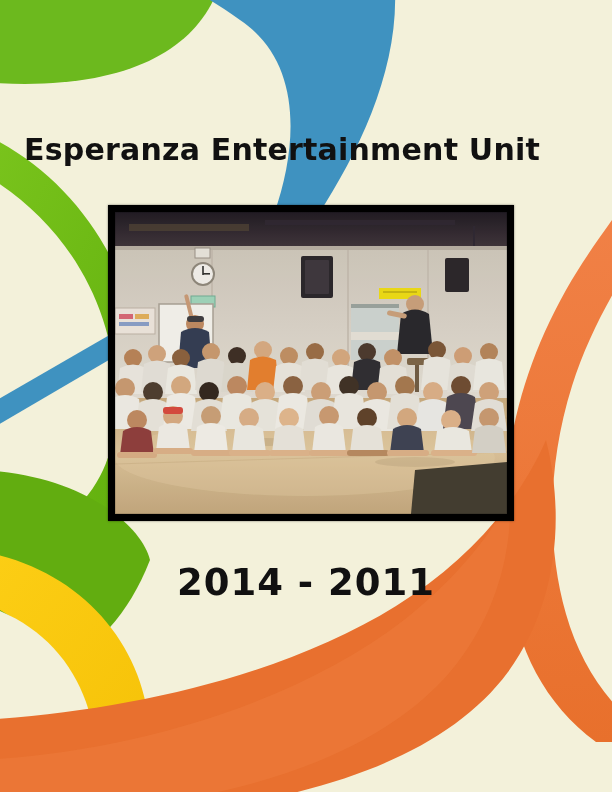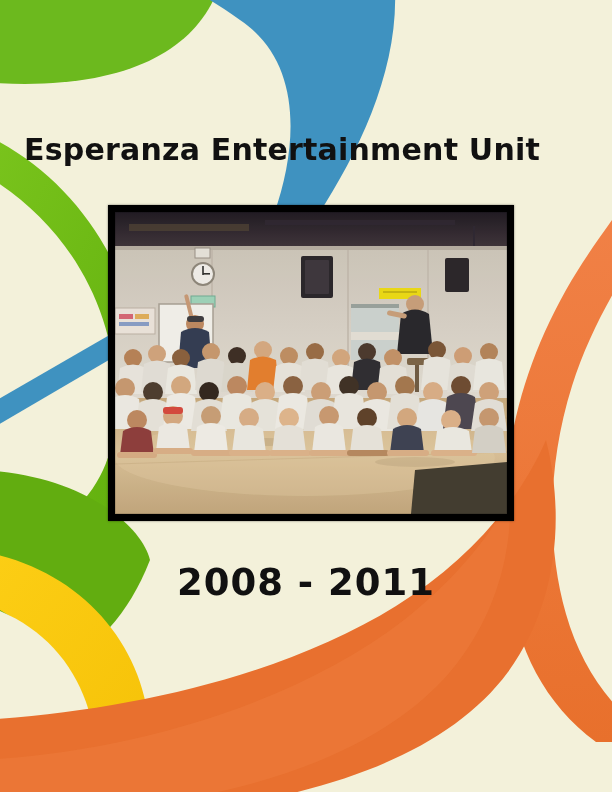--- a/index.html
+++ b/index.html
@@ -332,15 +332,15 @@
             <path d="M360,217 q14,-8 28,0 l3,24 H357 Z" fill="#d8d5cd"></path>
           </g>
         </g>
 
         <rect x="0" y="0" width="392" height="302" fill="#8a7a55" opacity="0.06"></rect>
         <rect x="0" y="0" width="392" height="302" fill="none" stroke="#000" stroke-width="1" opacity="0.25"></rect>
       </svg>
     </div>
   </div>
 
-  <div class="year">2008 - 2011</div>
+  <div class="year">2014 - 2011</div>
 
 </div>
 
 </body></html>

